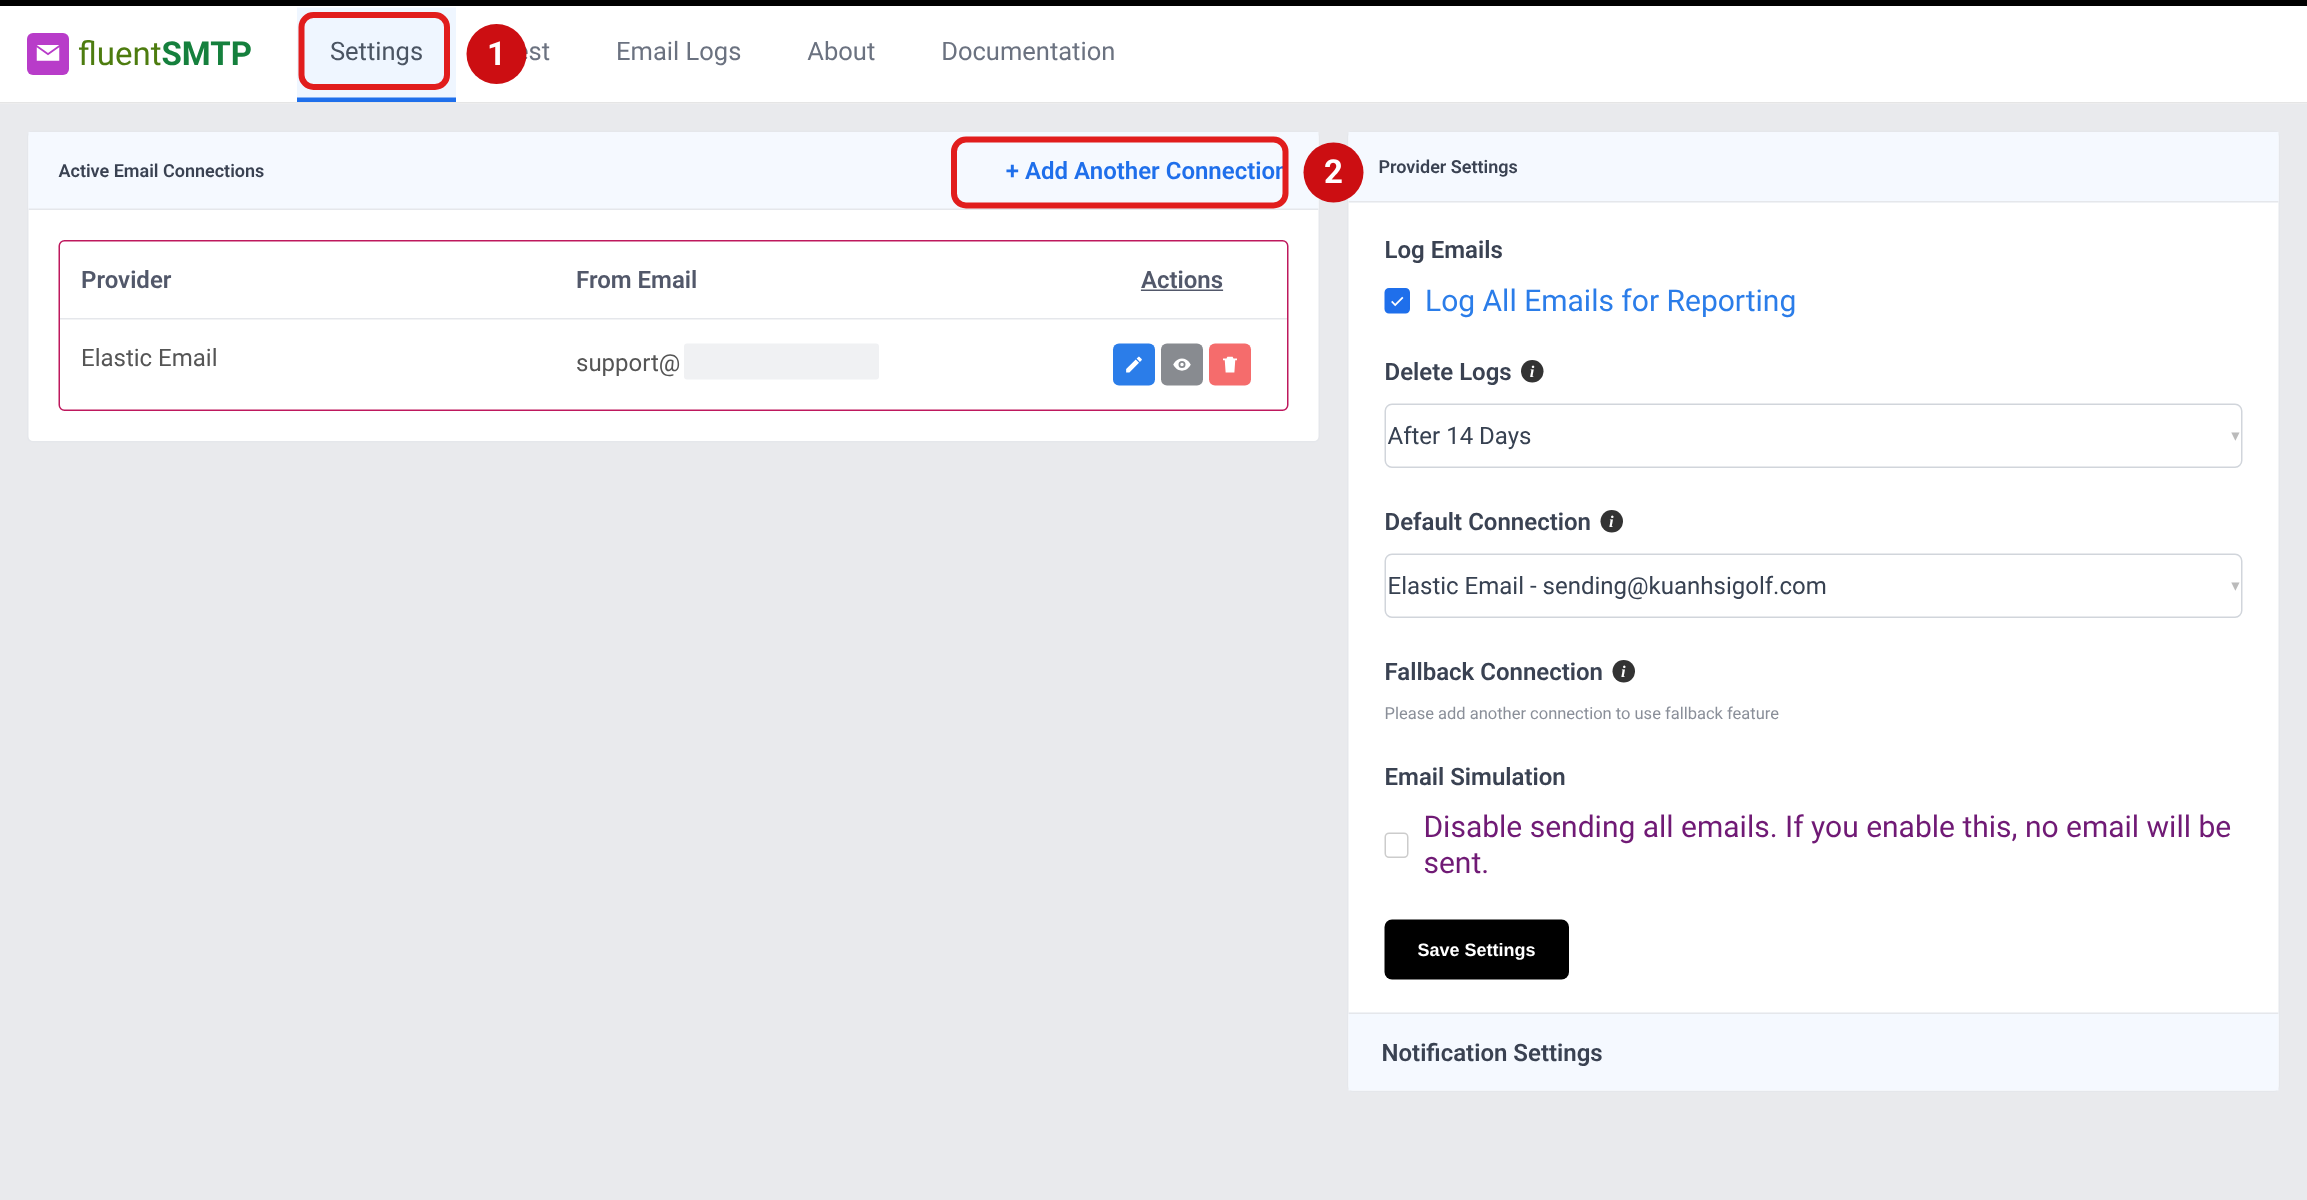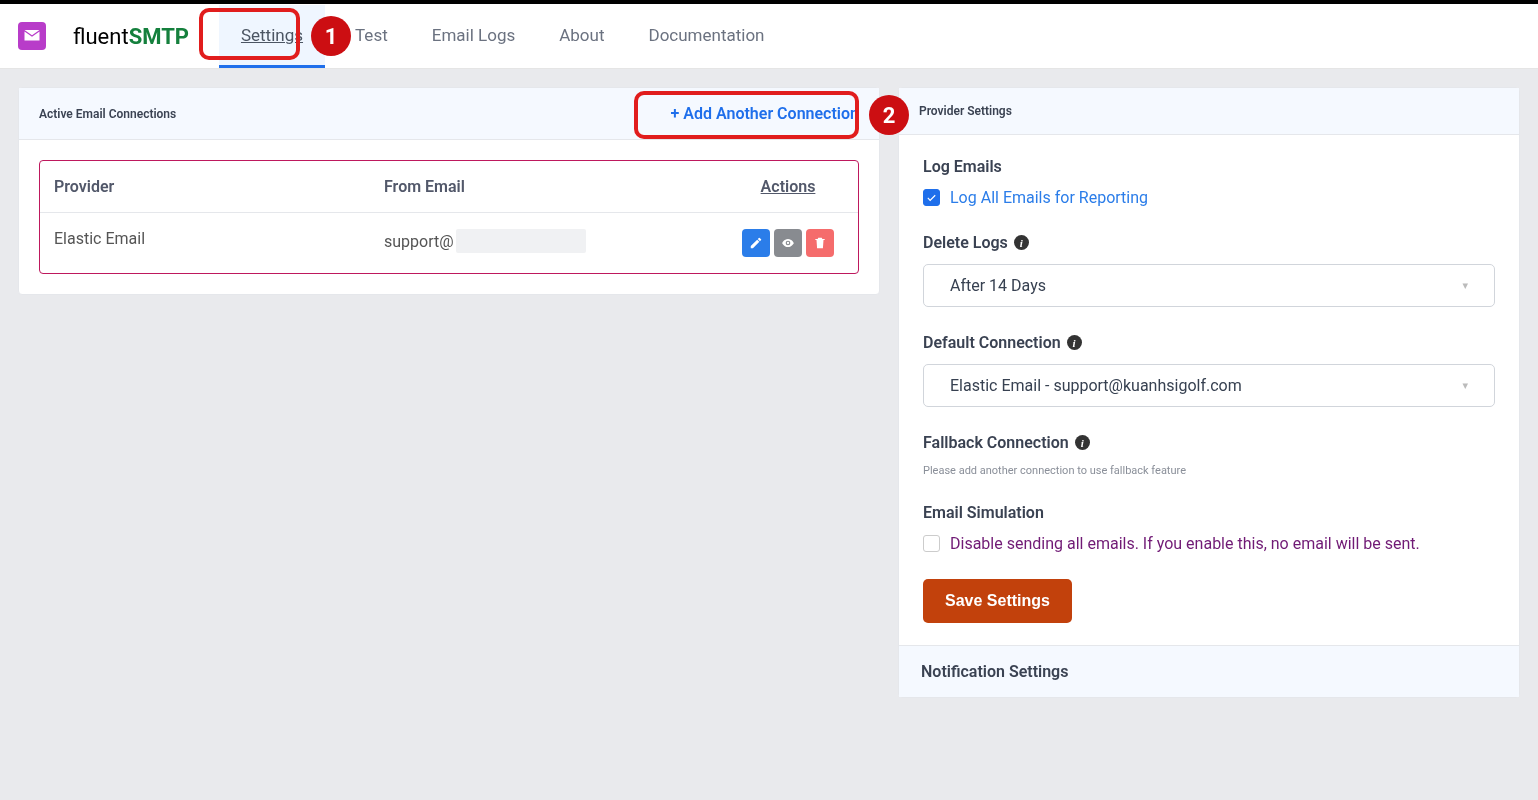--- a/index.html
+++ b/index.html
@@ -3,25 +3,25 @@
 <meta charset="utf-8">
 <style>
 * { box-sizing: border-box; margin: 0; padding: 0; }
 body { font-family: -apple-system, BlinkMacSystemFont, "Segoe UI", Roboto, Arial, sans-serif; background: #e9eaed; color: #333; width: 1538px; }
 .topbar { background: #000; height: 4px; }
 .header { background: #fff; display: flex; align-items: center; padding: 0 18px; height: 65px; border-bottom: 1px solid #e5e5e5; }
 .logo { display: flex; align-items: center; gap: 6px; margin-right: 30px; }
 .logo-icon { width: 28px; height: 28px; background: #b83cc9; border-radius: 4px; display: flex; align-items: center; justify-content: center; }
 .logo-icon svg { width: 18px; height: 18px; fill: #fff; }
 .logo-text { font-size: 22px; font-weight: 400; }
-.logo-fluent { color: #000000; margin-left: 21px; }
+.logo-fluent { color: #4d7c0f; }
 .logo-smtp { color: #15803d; font-weight: 700; }
 .nav { display: flex; gap: 0; }
 .nav-item { padding: 20px 22px; color: #6b7280; font-size: 17px; cursor: pointer; position: relative; }
-.nav-item.active { background: #eff6ff; color: #4b5563; border-bottom: 3px solid #1f6feb; text-decoration: underline; }
+.nav-item.active { background: #eff6ff; color: #4b5563; border-bottom: 3px solid #1f6feb; }
 .tab-highlight { position: absolute; border: 4px solid #e11d1d; border-radius: 10px; pointer-events: none; }
 .callout { position: absolute; width: 40px; height: 40px; background: #cc0e12; color: #fff; border-radius: 50%; display: flex; align-items: center; justify-content: center; font-size: 22px; font-weight: 700; z-index: 10; }
 .main { display: flex; padding: 18px; gap: 18px; align-items: flex-start; }
 .panel-left { width: 862px; background: #fff; border: 1px solid #e5e7eb; border-radius: 4px; }
 .panel-right { flex: 1; background: #fff; border: 1px solid #e5e7eb; border-radius: 4px; }
 .panel-header { background: #f5f9ff; padding: 16px 20px; display: flex; justify-content: space-between; align-items: center; border-bottom: 1px solid #e5e7eb; }
 .panel-title { font-size: 12px; font-weight: 600; color: #3a4252; }
 .add-link { color: #1f6feb; font-weight: 600; font-size: 16px; cursor: pointer; display: flex; align-items: center; gap: 4px; }
 .table { width: calc(100% - 40px); margin: 20px; border: 1px solid #be185d; border-radius: 4px; overflow: hidden; }
 .table-row { display: flex; }
@@ -41,26 +41,26 @@
 .redacted-box { display: inline-block; width: 130px; height: 24px; background: #f0f1f3; margin-left: 2px; border-radius: 2px; }
 .settings-body { padding: 22px 24px; }
 .setting-block { margin-bottom: 26px; }
 .setting-label { font-size: 16px; font-weight: 600; color: #3a4252; margin-bottom: 12px; display: flex; align-items: center; gap: 6px; }
 .info-icon { width: 15px; height: 15px; background: #333; border-radius: 50%; color: #fff; display: inline-flex; align-items: center; justify-content: center; font-size: 11px; font-style: italic; font-weight: 700; font-family: Georgia, serif; }
 .checkbox-row { display: flex; align-items: center; gap: 10px; }
 .chk { width: 17px; height: 17px; border: 1px solid #1f6feb; border-radius: 3px; display: flex; align-items: center; justify-content: center; cursor: pointer; }
 .chk.checked { background: #1f6feb; }
 .chk.unchecked { border-color: #ccc; background: #fff; }
 .chk svg { width: 11px; height: 11px; fill: #fff; }
-.chk-label { font-size: 16px; color: #2b7de9; cursor: pointer; }
+.chk-label { font-size: 20px; color: #2b7de9; cursor: pointer; }
 .chk-label.dark { color: #701a75; }
-.select { width: 100%; padding: 11px 26px; border: 1px solid #d1d5db; border-radius: 5px; font-size: 16px; color: #374151; display: flex; justify-content: space-between; align-items: center; cursor: pointer; }
+.select { width: 100%; padding: 11px 1px; border: 1px solid #d1d5db; border-radius: 5px; font-size: 16px; color: #374151; display: flex; justify-content: space-between; align-items: center; cursor: pointer; }
 .select-arrow { color: #bbb; font-size: 11px; }
 .hint { font-size: 11px; color: #8a8f99; }
-.save-btn { background: #c2410c; color: #fff; border: none; padding: 13px 22px; border-radius: 5px; font-size: 16px; font-weight: 600; cursor: pointer; }
+.save-btn { background: #000000; color: #fff; border: none; padding: 13px 22px; border-radius: 5px; font-size: 12px; font-weight: 600; cursor: pointer; }
 .notif-footer { background: #f5f9ff; padding: 16px 22px; border-top: 1px solid #e5e7eb; font-size: 16px; font-weight: 600; color: #3a4252; }
 .wrapper { position: relative; }
 </style>
 </head>
 <body>
 
 <div class="wrapper">
 <div class="topbar"></div>
 
 <div class="header">
@@ -159,21 +159,21 @@
           <span class="select-arrow">▾</span>
         </div>
       </div>
 
       <div class="setting-block">
         <div class="setting-label">
           <span>Default Connection</span>
           <span class="info-icon">i</span>
         </div>
         <div class="select">
-          <span>Elastic Email - support@kuanhsigolf.com</span>
+          <span>Elastic Email - sending@kuanhsigolf.com</span>
           <span class="select-arrow">▾</span>
         </div>
       </div>
 
       <div class="setting-block">
         <div class="setting-label">
           <span>Fallback Connection</span>
           <span class="info-icon">i</span>
         </div>
         <div class="hint">Please add another connection to use fallback feature</div>

